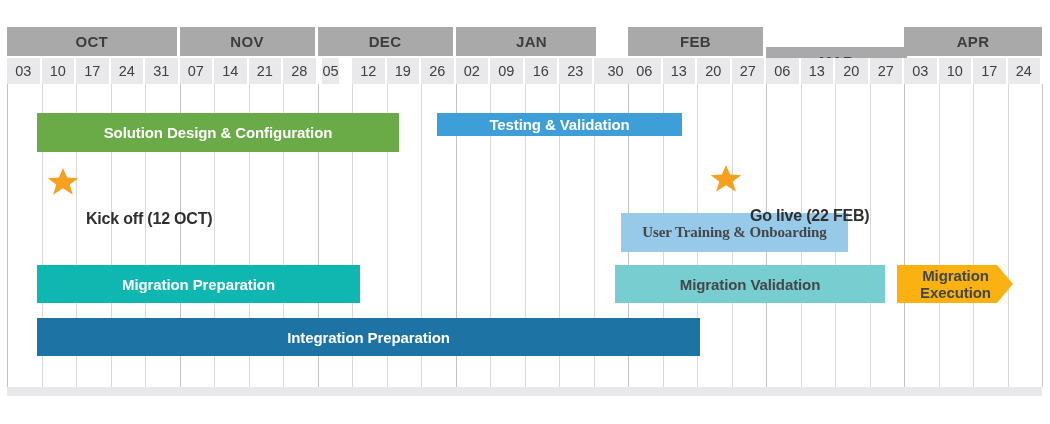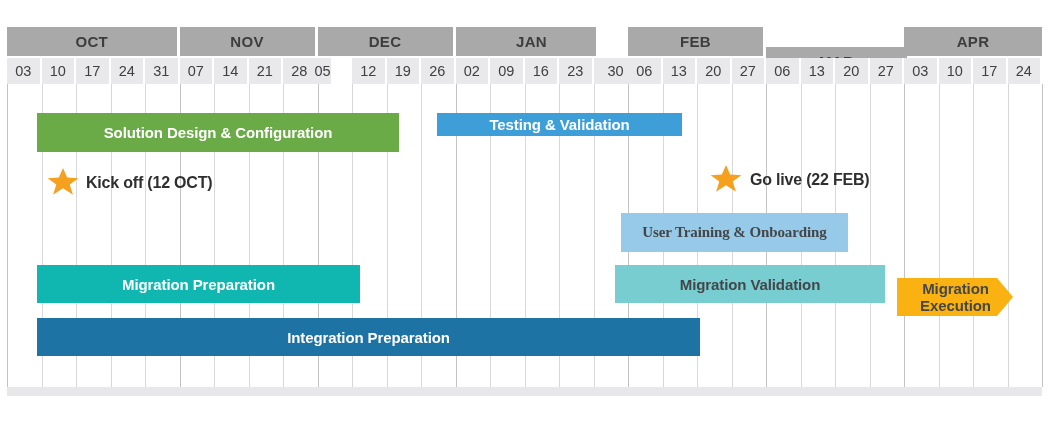--- a/index.html
+++ b/index.html
@@ -39,21 +39,21 @@
     clip-path: polygon(0 0, calc(100% - 16px) 0, 100% 50%, calc(100% - 16px) 100%, 0 100%);
     padding-right:10px;
   }
   
   .star {
     position:absolute; width:32px; height:29px; background:#f5a01f;
     clip-path: polygon(50% 0%, 63% 33%, 98% 35%, 71% 57%, 81% 92%, 50% 70%, 19% 92%, 29% 57%, 2% 35%, 37% 33%);
   }
   .milestone-label {
     position:absolute; transform:translateY(-50%);
-    font-size:16px; font-weight:bold; color:#2f2f2f; letter-spacing:-.2px; white-space:nowrap;
+    font-size:16px; font-weight:bold; color:#2f2f2f; letter-spacing:-.2px; white-space:nowrap;margin-top:36px;
   }
 </style>
 </head>
 <body>
 
 <div class="stage">
   <div class="month-row" id="month-row">
       <div class="month-cell" style="left: 0px; width: 172.5px;">OCT</div>
       <div class="month-cell" style="left: 172.5px; width: 138px;">NOV</div>
       <div class="month-cell" style="left: 310.5px; width: 138px;">DEC</div>
@@ -65,21 +65,21 @@
   <div class="week-row" id="week-row">
       <div class="week-cell" style="left: 0px; width: 34.5px;">03</div>
       <div class="week-cell" style="left: 34.5px; width: 34.5px;">10</div>
       <div class="week-cell" style="left: 69px; width: 34.5px;">17</div>
       <div class="week-cell" style="left: 103.5px; width: 34.5px;">24</div>
       <div class="week-cell" style="left: 138px; width: 34.5px;">31</div>
       <div class="week-cell" style="left: 172.5px; width: 34.5px;">07</div>
       <div class="week-cell" style="left: 207px; width: 34.5px;">14</div>
       <div class="week-cell" style="left: 241.5px; width: 34.5px;">21</div>
       <div class="week-cell" style="left: 276px; width: 34.5px;">28</div>
-      <div class="week-cell" style="left: 307px; width: 19px;">05</div>
+      <div class="week-cell" style="left: 315px; width: 19px;">05</div>
       <div class="week-cell" style="left: 345px; width: 34.5px;">12</div>
       <div class="week-cell" style="left: 379.5px; width: 34.5px;">19</div>
       <div class="week-cell" style="left: 414px; width: 34.5px;">26</div>
       <div class="week-cell" style="left: 448.5px; width: 34.5px;">02</div>
       <div class="week-cell" style="left: 483px; width: 34.5px;">09</div>
       <div class="week-cell" style="left: 517.5px; width: 34.5px;">16</div>
       <div class="week-cell" style="left: 552px; width: 34.5px;">23</div>
       <div class="week-cell" style="left: 586.5px; width: 46px;">30</div>
       <div class="week-cell" style="left: 621px; width: 34.5px;">06</div>
       <div class="week-cell" style="left: 655.5px; width: 34.5px;">13</div>
@@ -136,21 +136,21 @@
       </div>
       <div class="bar" style="left: 621px; width: 227px; top: 213px; height: 39px; background: rgb(151, 201, 232); color: rgb(67, 71, 74); font-family: Liberation Serif, serif;">
         <span>User Training &amp; Onboarding</span>
       </div>
       <div class="bar" style="left: 37px; width: 323px; top: 265px; height: 38px; background: rgb(16, 182, 176); color: rgb(255, 255, 255);">
         <span>Migration Preparation</span>
       </div>
       <div class="bar" style="left: 615px; width: 270px; top: 265px; height: 38px; background: rgb(120, 205, 209); color: rgb(67, 71, 74);">
         <span>Migration Validation</span>
       </div>
-      <div class="bar arrow" style="left: 897px; width: 116px; top: 278px; height: 38px; background: rgb(249, 178, 17); color: rgb(67, 71, 74); padding-left: 11px;">
+      <div class="bar arrow" style="left: 897px; width: 116px; top: 265px; height: 38px; background: rgb(249, 178, 17); color: rgb(67, 71, 74); padding-left: 11px;">
         <span>Migration Execution</span>
       </div>
       <div class="bar" style="left: 37px; width: 663px; top: 318px; height: 38px; background: rgb(29, 115, 164); color: rgb(255, 255, 255);">
         <span>Integration Preparation</span>
       </div>
     </div>
   <div id="milestones">
       <div class="star" style="left: 47px; top: 168px; background: rgb(245, 160, 31);"></div>
       <div class="milestone-label" style="left: 86px; top: 183px;">Kick off (12 OCT)</div>
       <div class="star" style="left: 710px; top: 165px; background: rgb(245, 160, 31);"></div>

